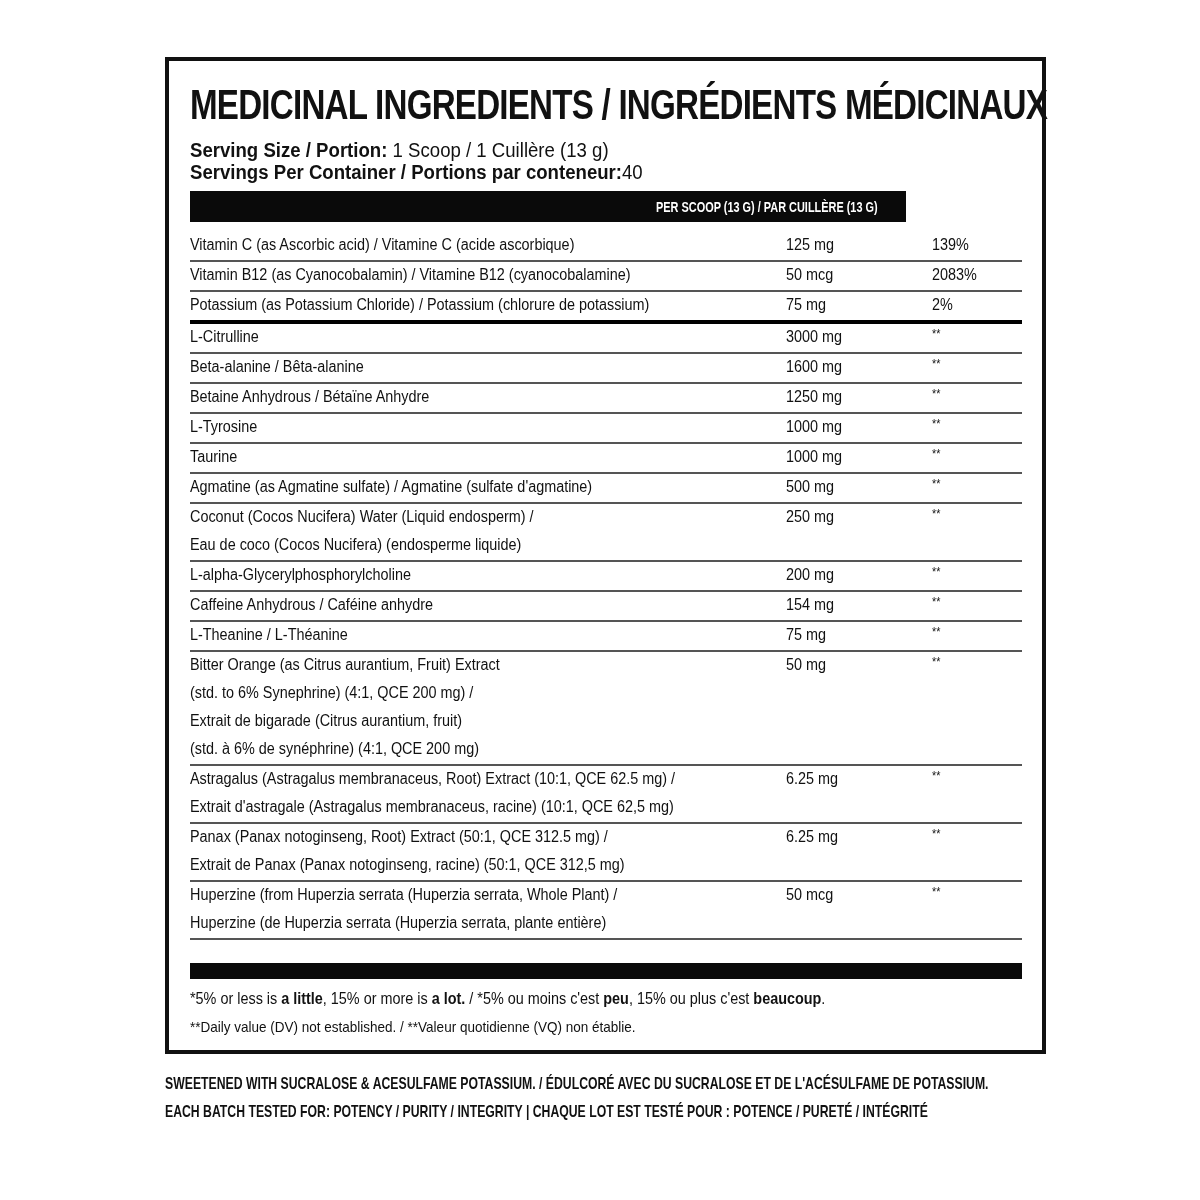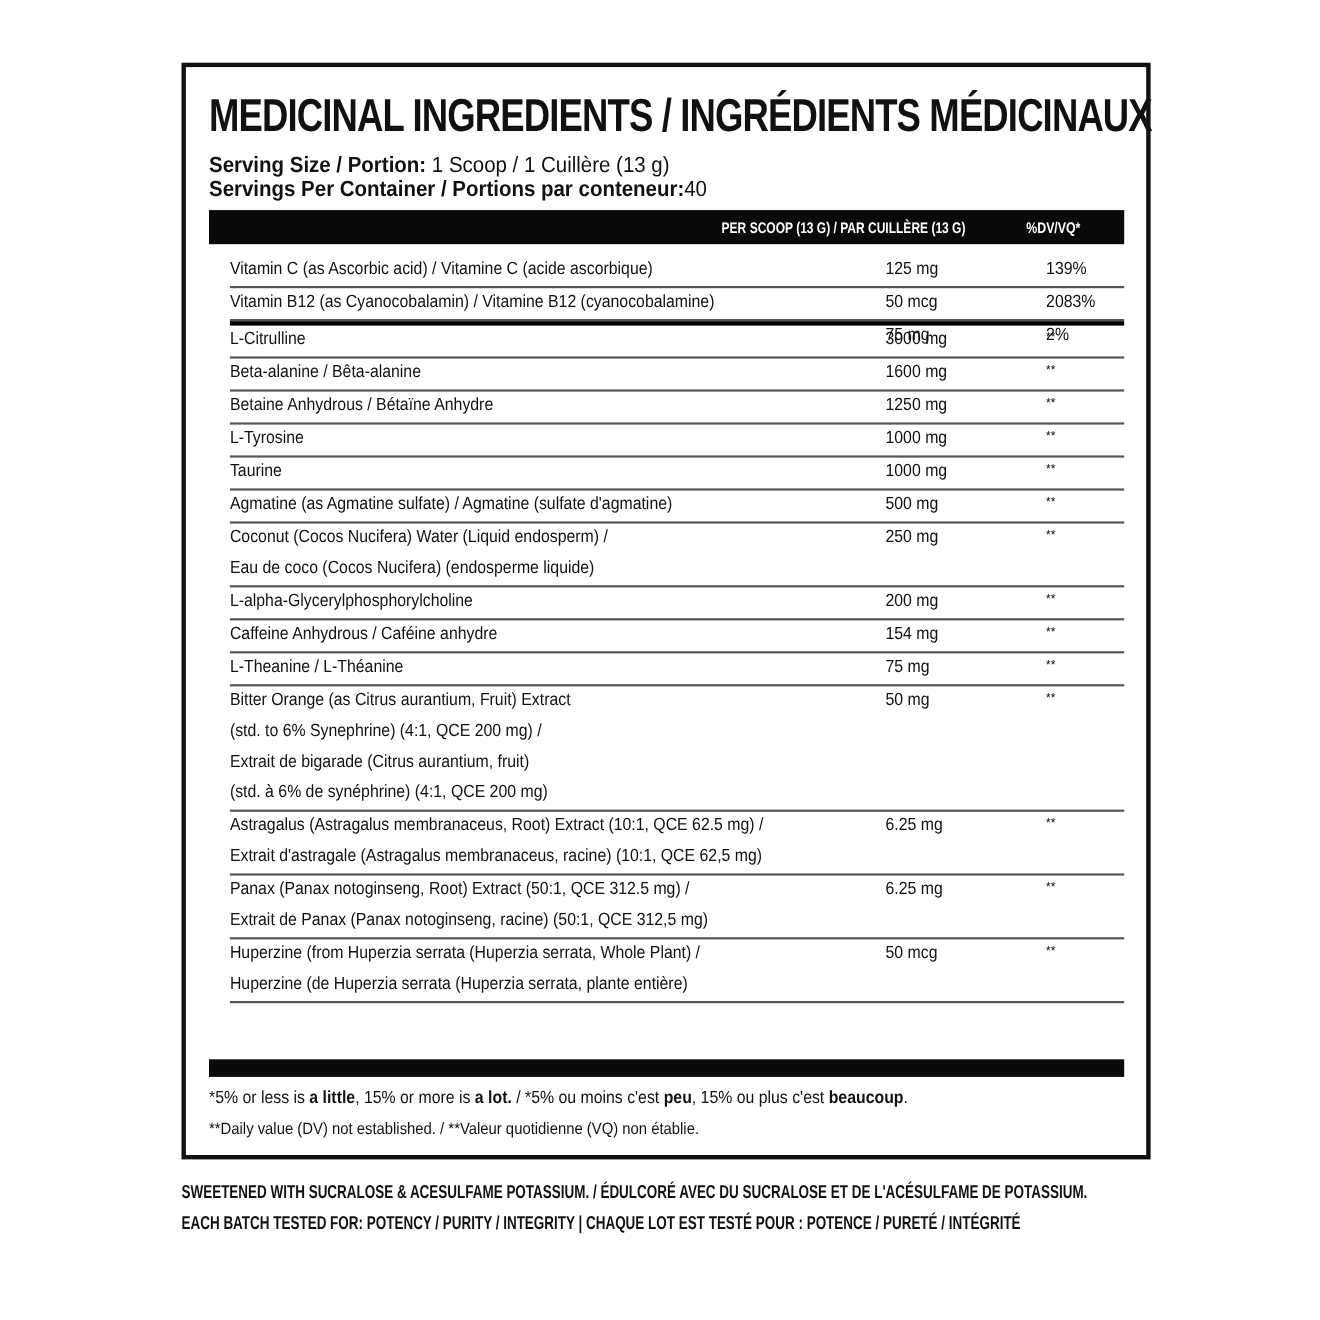--- a/index.html
+++ b/index.html
@@ -17,29 +17,29 @@
   }
   .serving {
     position: absolute; left: 190px; font-family: "Liberation Sans", sans-serif;
     font-size: 20px; line-height: 22px; white-space: nowrap;
     transform: scaleX(0.93); transform-origin: left center;
   }
   .serving b { font-weight: bold; }
   .s1 { top: 139px; }
   .s2 { top: 161px; }
   .head-bar {
-    position: absolute; left: 190px; top: 191px; width: 832px; height: 31px;
+    position: absolute; left: 190px; top: 191px; width: 716px; height: 31px;
     background: #0a0a0a; color: #fff;
     font-family: "Liberation Sans", sans-serif; font-weight: bold; font-size: 14px;
   }
   .head-bar .h-amt { position: absolute; left: 466px; top: 8px; white-space: nowrap; transform: scaleX(0.78); transform-origin: left center; }
   .head-bar .h-dv { position: absolute; left: 743px; top: 8px; white-space: nowrap; transform: scaleX(0.8); transform-origin: left center; }
 
   .rows { position: absolute; left: 190px; top: 232px; width: 832px; }
-  .row { position: relative; border-bottom: 2px solid #555; font-family: "Liberation Sans", sans-serif; font-size: 16px; margin-left: 19px; }
+  .row { position: relative; border-bottom: 2px solid #555; font-family: "Liberation Sans", sans-serif; font-size: 16px; }
   .row.thick { border-bottom: 4px solid #000; }
   .row .cell { position: absolute; top: 0; white-space: nowrap; }
   .row .name { position: relative; left: 0; }
   .row .name div { height: 28px; line-height: 26px; white-space: nowrap; transform: scaleX(0.9); transform-origin: left center; }
   .row .amt { left: 596px; line-height: 26px; transform: scaleX(0.9); transform-origin: left center; }
   .row .dv { left: 742px; line-height: 26px; transform: scaleX(0.9); transform-origin: left center; }
   .row .dv.stars { font-size: 12px; line-height: 20px; }
 
   .foot-bar { position: absolute; left: 190px; top: 963px; width: 832px; height: 16px; background: #0a0a0a; }
   .note { position: absolute; left: 190px; font-family: "Liberation Sans", sans-serif; font-size: 16px; white-space: nowrap; transform: scaleX(0.9); transform-origin: left center; }
@@ -83,20 +83,23 @@
       <div class="cell dv">139%</div>
     </div>
     <div class="row">
       <div class="name">
         <div>Vitamin B12 (as Cyanocobalamin) / Vitamine B12 (cyanocobalamine)</div>
       </div>
       <div class="cell amt">50 mcg</div>
       <div class="cell dv">2083%</div>
     </div>
     <div class="row thick">
+      <div class="name">
+        <div>Potassium (as Potassium Chloride) / Potassium (chlorure de potassium)</div>
+      </div>
       <div class="cell amt">75 mg</div>
       <div class="cell dv">2%</div>
     </div>
     <div class="row">
       <div class="name">
         <div>L-Citrulline</div>
       </div>
       <div class="cell amt">3000 mg</div>
       <div class="cell dv stars">**</div>
     </div>

